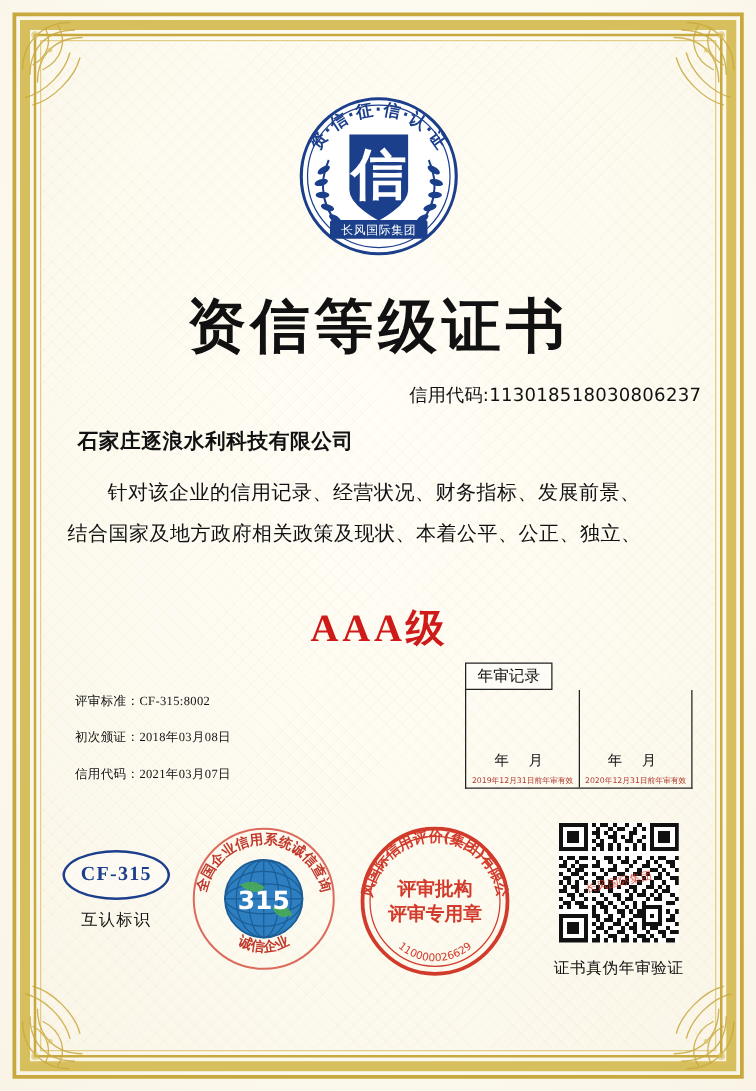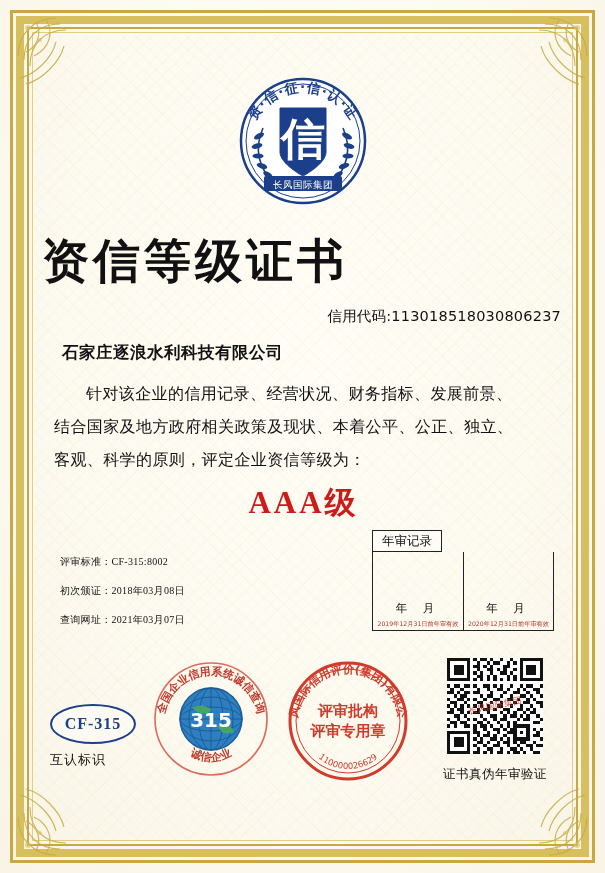--- a/index.html
+++ b/index.html
@@ -81,20 +81,21 @@
     width: 150px;
     height: 150px;
   }
 
   
   .cert-title {
     position: absolute;
     top: 188px;
     left: 0;
     right: 0;
+    text-align: center;
     font-family: "DejaVu Sans", sans-serif;
     font-weight: bold;
     font-size: 47px;
     letter-spacing: 4px;
     color: #111111;
   }
 
   .credit-code {
     position: absolute;
     top: 265px;
@@ -213,22 +214,23 @@
   
   .seals {
     position: absolute;
     bottom: 18px;
     left: 0; right: 0;
     height: 165px;
   }
   .seal-cf {
     position: absolute;
     left: 8px;
-    top: 56px;
+    top: 32px;
     width: 86px;
+    text-align: center;
   }
   .seal-cf-oval {
     width: 86px;
     height: 40px;
     border: 2.5px solid #1b3f8b;
     border-radius: 50%;
     display: flex;
     align-items: center;
     justify-content: center;
     font-family: "Liberation Serif", serif;
@@ -416,36 +418,35 @@
 
     <div class="cert-title">资信等级证书</div>
 
     <div class="credit-code">信用代码:113018518030806237</div>
 
     <div class="company">石家庄逐浪水利科技有限公司</div>
 
     <div class="body-text">
       <div><span class="indent"></span><span>针对该企业的信用记录、经营状况、财务指标、发展前景、</span></div>
       <div><span>结合国家及地方政府相关政策及现状、本着公平、公正、独立、</span></div>
-      <div><span>客观、科学的原则，评定企业资信等级为：</span></div>
     </div>
 
     <div class="grade">
       <span class="latin">AAA</span><span>级</span>
     </div>
 
     <div class="info">
       <div>
         <span>评审标准：</span><span class="val">CF-315:8002</span>
       </div>
       <div>
         <span>初次颁证：</span><span class="val">2018年03月08日</span>
       </div>
       <div>
-        <span>查询网址：</span><span class="val">2021年03月07日</span>
+        <span>信用代码：</span><span class="val">2021年03月07日</span>
       </div>
     </div>
 
     <div class="review">
       <div class="review-title">年审记录</div>
       <div class="review-body">
         <div class="review-cell">
           <div class="cell-ym">年 月</div>
           <div class="cell-note">2019年12月31日前年审有效</div>
         </div>

